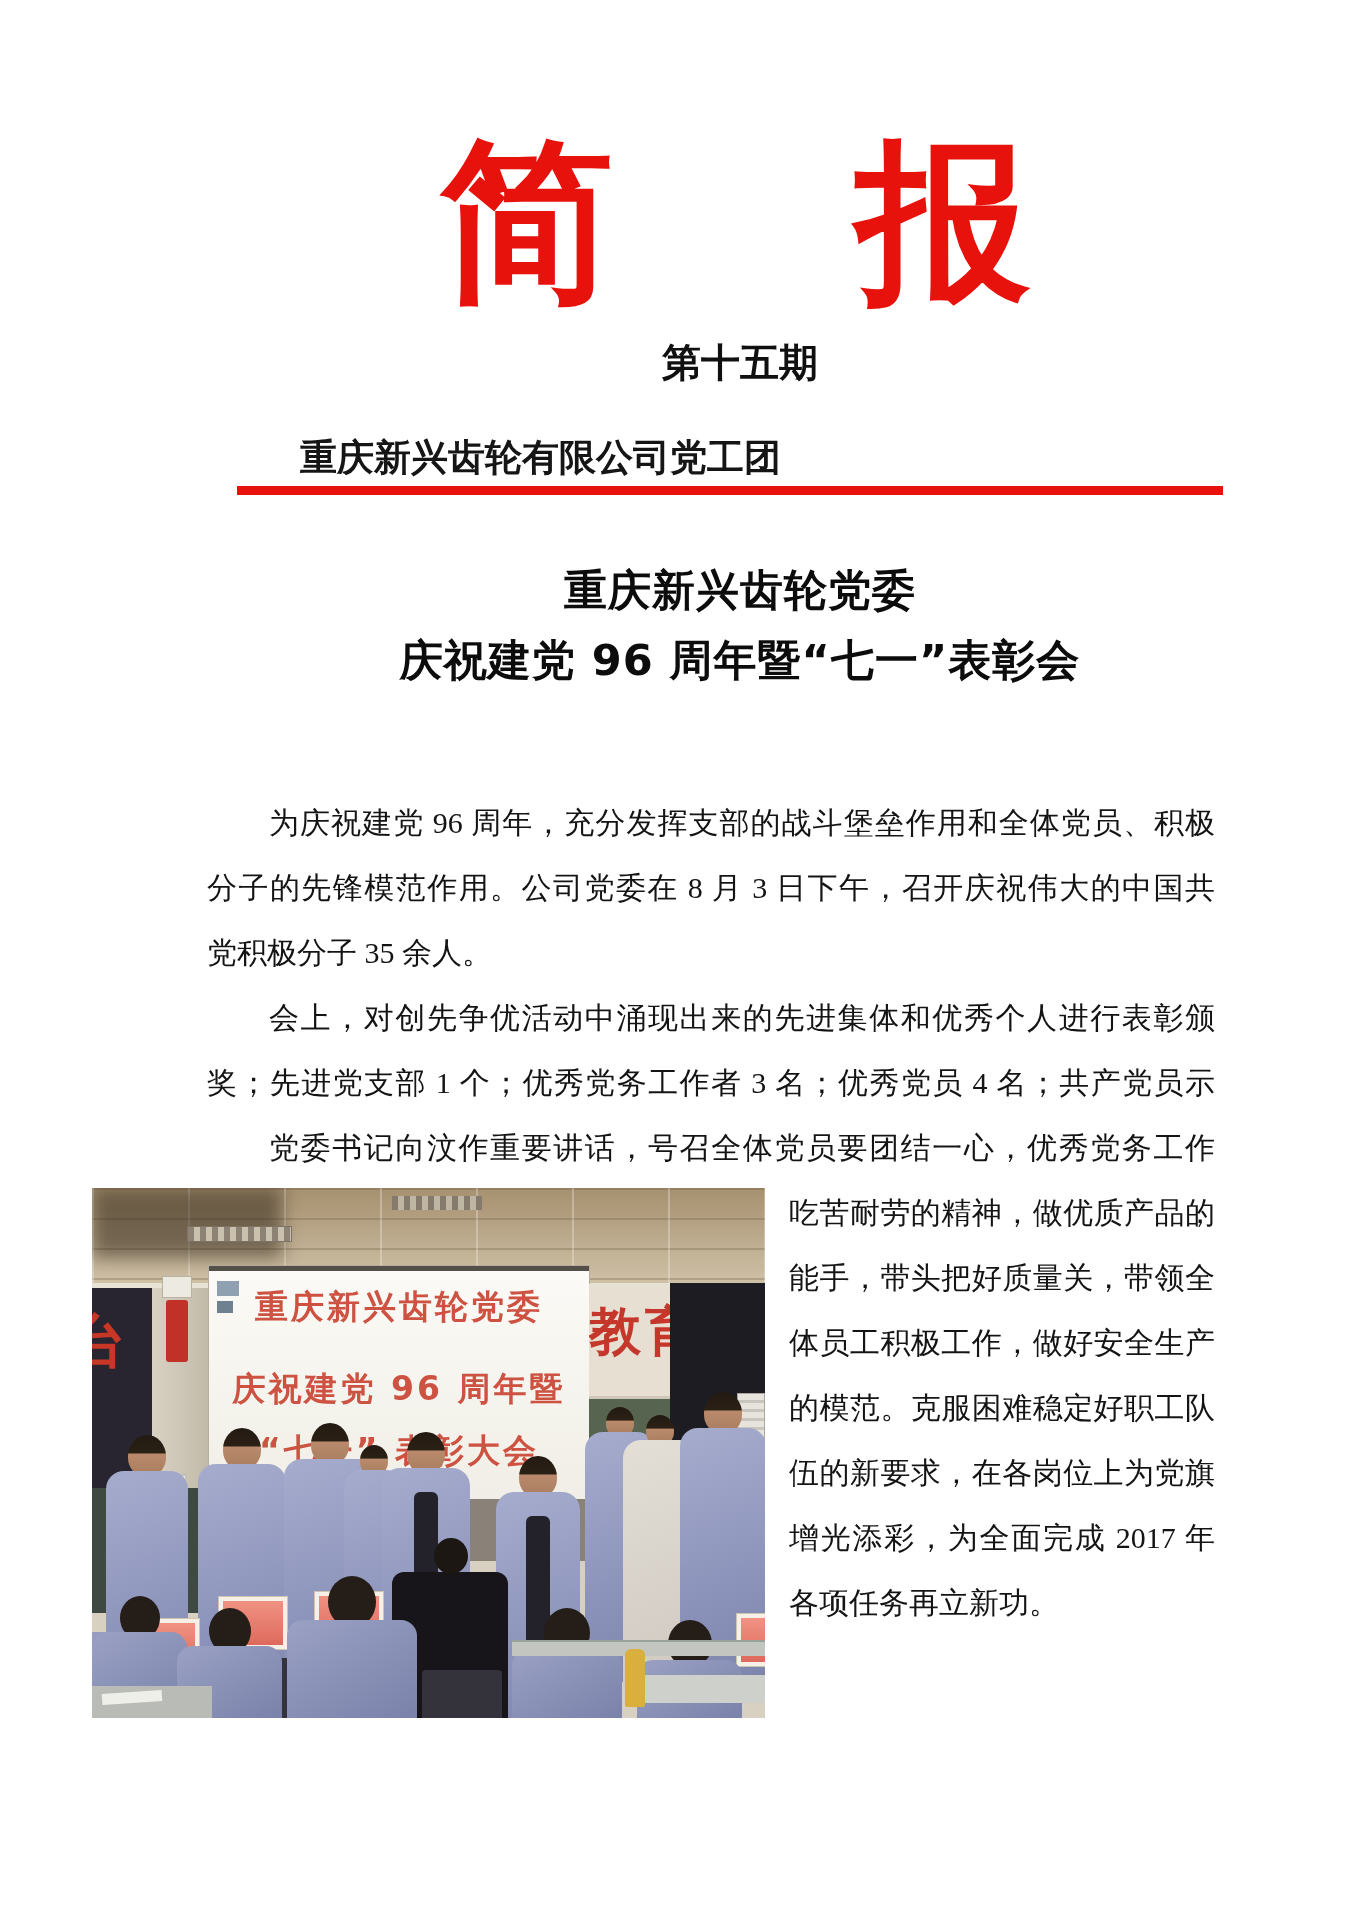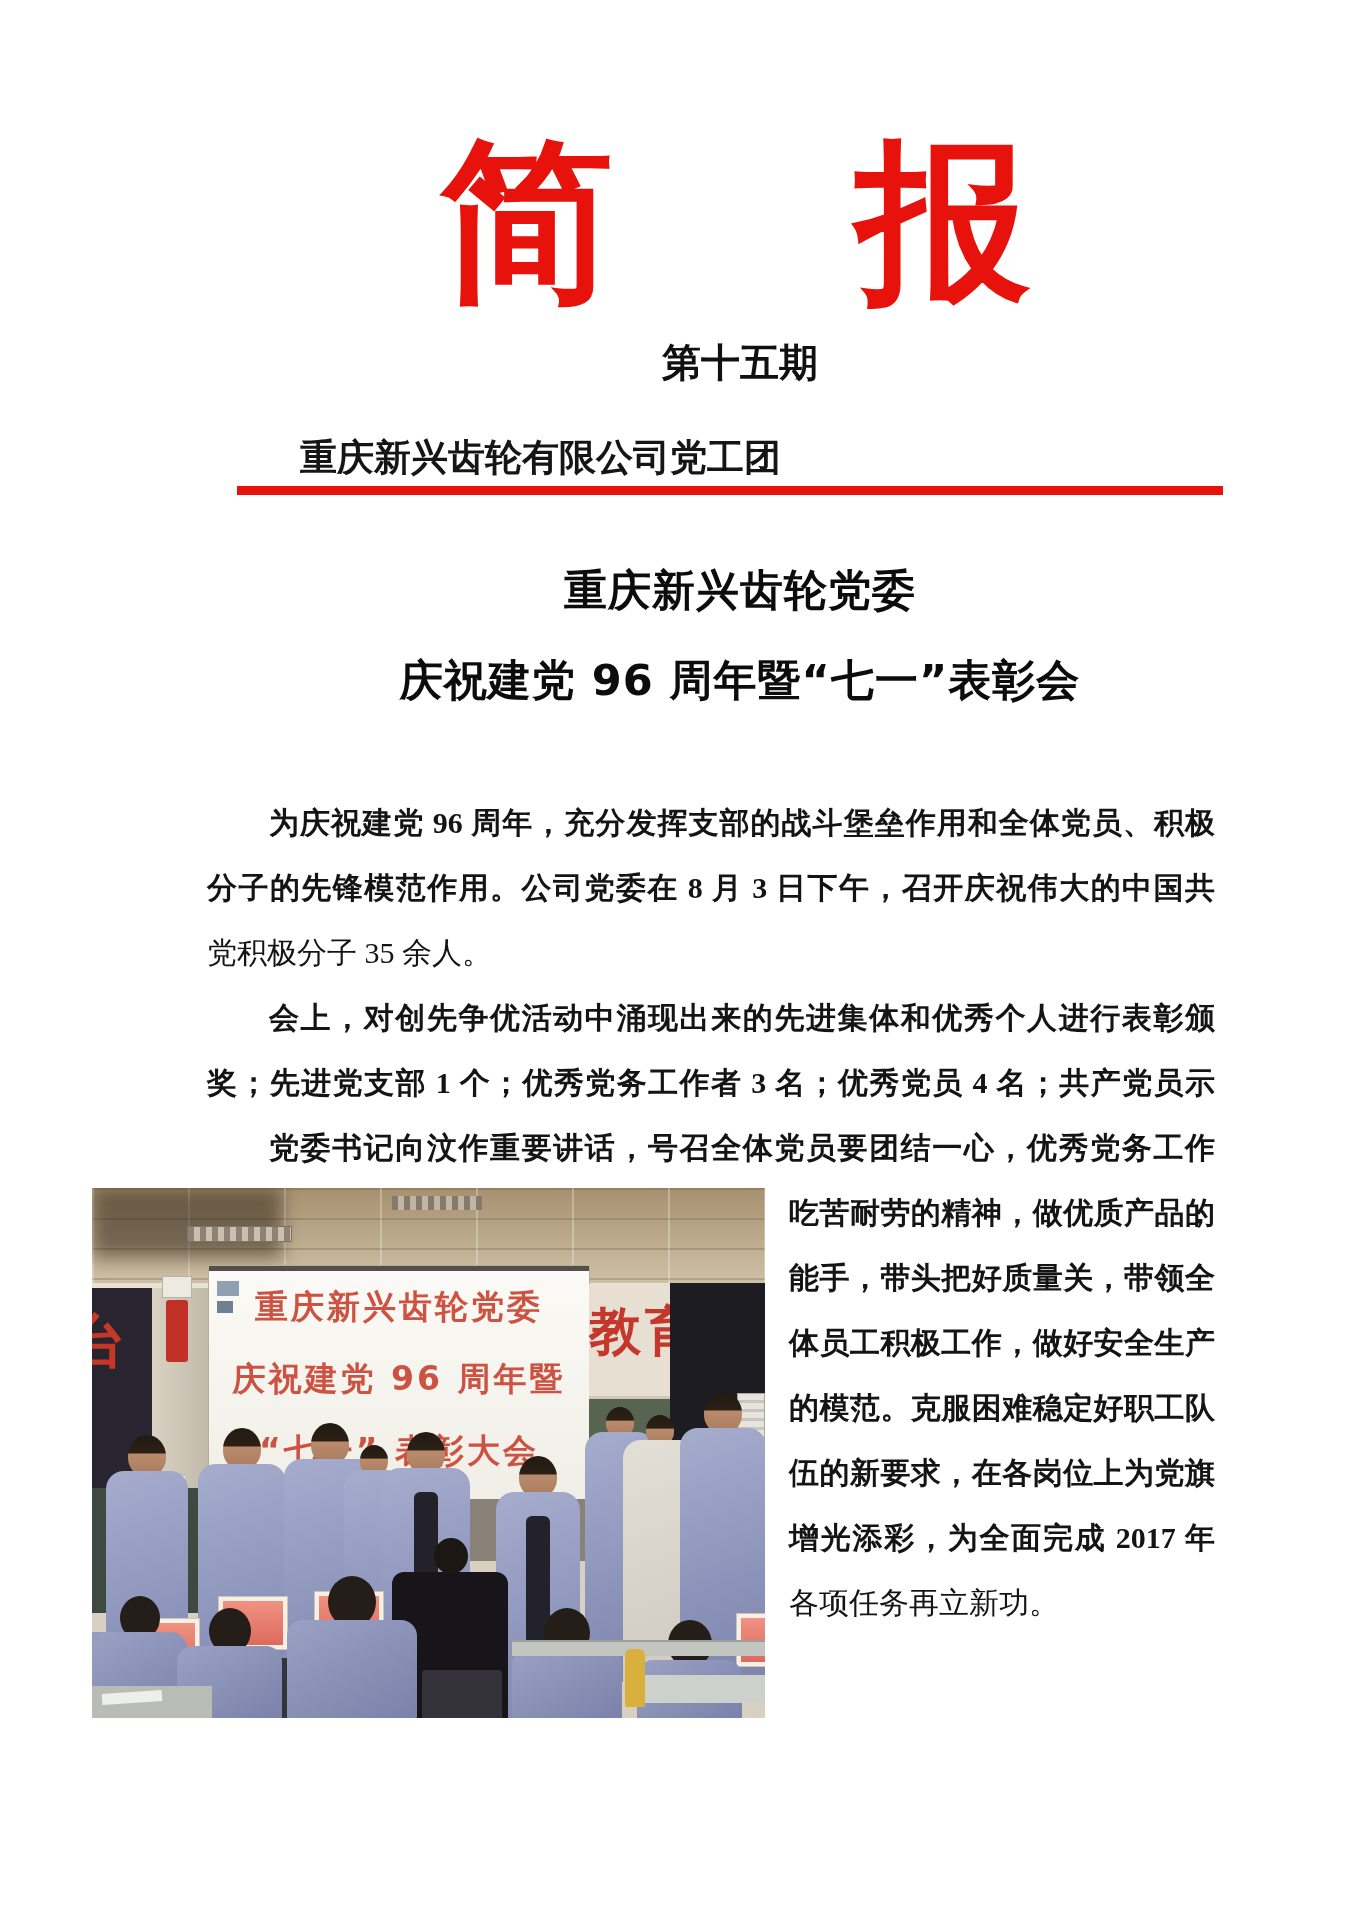--- a/index.html
+++ b/index.html
@@ -12,27 +12,27 @@
             font-weight:bold;font-size:174px;line-height:1;color:#e8120c;}
   .centered-col{position:absolute;left:207px;width:1066px;text-align:center;}
   .issue{top:340px;font-family:"DejaVu Sans","Liberation Sans",sans-serif;
          font-weight:bold;font-size:39px;line-height:1.2;color:#101010;}
   .publine{position:absolute;left:300px;top:436px;width:840px;display:flex;
            justify-content:space-between;font-weight:bold;font-size:37px;line-height:1.2;color:#151515;}
   .rule{position:absolute;left:237px;top:486px;width:986px;height:9px;background:#e8120c;}
   .headline{font-family:"DejaVu Sans","Liberation Sans",sans-serif;font-weight:bold;
             font-size:43px;line-height:1.15;letter-spacing:1px;color:#0c0c0c;}
   .headline1{top:566px;}
-  .headline2{top:656px;}
+  .headline2{top:636px;}
 
   
   .bodytext{position:absolute;left:207px;top:790px;width:1008px;font-size:30px;color:#141414;}
   .ln{line-height:65px;height:65px;}
   .ind{text-indent:62px;}
-  .just{text-align:justify;text-align-last:justify;font-weight:bold;}
+  .just{text-align:justify;text-align-last:justify;}
   .wrapzone{overflow:visible;}
 
   
   .photo{float:left;width:673px;height:530px;margin:8px 24px 0 -115px;position:relative;
          overflow:hidden;background:#d8d0c0;font-family:"DejaVu Sans","Liberation Sans",sans-serif;}
   .photo *{position:absolute;box-sizing:border-box;}
   .ph-ceiling{left:0;top:0;width:673px;height:95px;
       background:
         repeating-linear-gradient(90deg, rgba(255,255,255,.28) 0 2px, rgba(255,255,255,0) 2px 96px),
         repeating-linear-gradient(180deg, rgba(110,90,65,.30) 0 2px, rgba(110,90,65,0) 2px 30px),
@@ -50,21 +50,21 @@
   .ph-sign{left:70px;top:88px;width:30px;height:22px;background:#edeae1;border:1px solid #b9b2a2;}
   .ph-ext{left:74px;top:112px;width:22px;height:62px;background:#c23127;border-radius:3px;}
   .ph-board-left{left:0;top:300px;width:122px;height:125px;background:#3e4a41;}
   .ph-whiteboard{left:28px;top:285px;width:66px;height:98px;background:#eae9e3;border:1px solid #c4c0b4;
       background-image:repeating-linear-gradient(180deg, rgba(120,120,125,.35) 0 2px, rgba(0,0,0,0) 2px 14px);}
   .ph-screen{left:117px;top:78px;width:380px;height:233px;border-top:5px solid #544f48;
              background:linear-gradient(180deg,#fbfaf6,#f0eee6);box-shadow:0 0 0 1px #b5ae9f;}
   .ph-tb1{left:8px;top:10px;width:22px;height:15px;background:#8fa0b0;}
   .ph-tb2{left:8px;top:30px;width:16px;height:12px;background:#6f8191;}
   .s-line{left:0;width:100%;text-align:center;font-weight:bold;color:#cd5242;font-size:33px;letter-spacing:3px;}
-  .s-line1{top:14px;} .s-line2{top:86px;} .s-line3{top:158px;}
+  .s-line1{top:14px;} .s-line2{top:96px;} .s-line3{top:158px;}
   .ph-band-right{left:497px;top:96px;width:81px;height:112px;background:#e6dfd2;}
   .ph-banner-right{left:497px;top:108px;width:81px;height:74px;overflow:hidden;color:#c5372b;
                    font-weight:bold;font-size:52px;line-height:70px;letter-spacing:4px;white-space:nowrap;}
   .ph-curtain-right{left:578px;top:95px;width:95px;height:238px;background:#1e1c23;}
   .ph-greenboard{left:497px;top:208px;width:81px;height:100px;background:#57644f;border-top:3px solid #cfc8b8;}
   .ph-underboard-r{left:497px;top:308px;width:176px;height:84px;background:#2c2f2a;}
   .ph-understrip{left:117px;top:311px;width:380px;height:62px;background:#8a8178;}
   .ph-ac{left:645px;top:205px;width:28px;height:152px;
          background:repeating-linear-gradient(180deg,#e6e4dc 0 6px,#c7c5bd 6px 9px);border:1px solid #a8a69e;}
 

